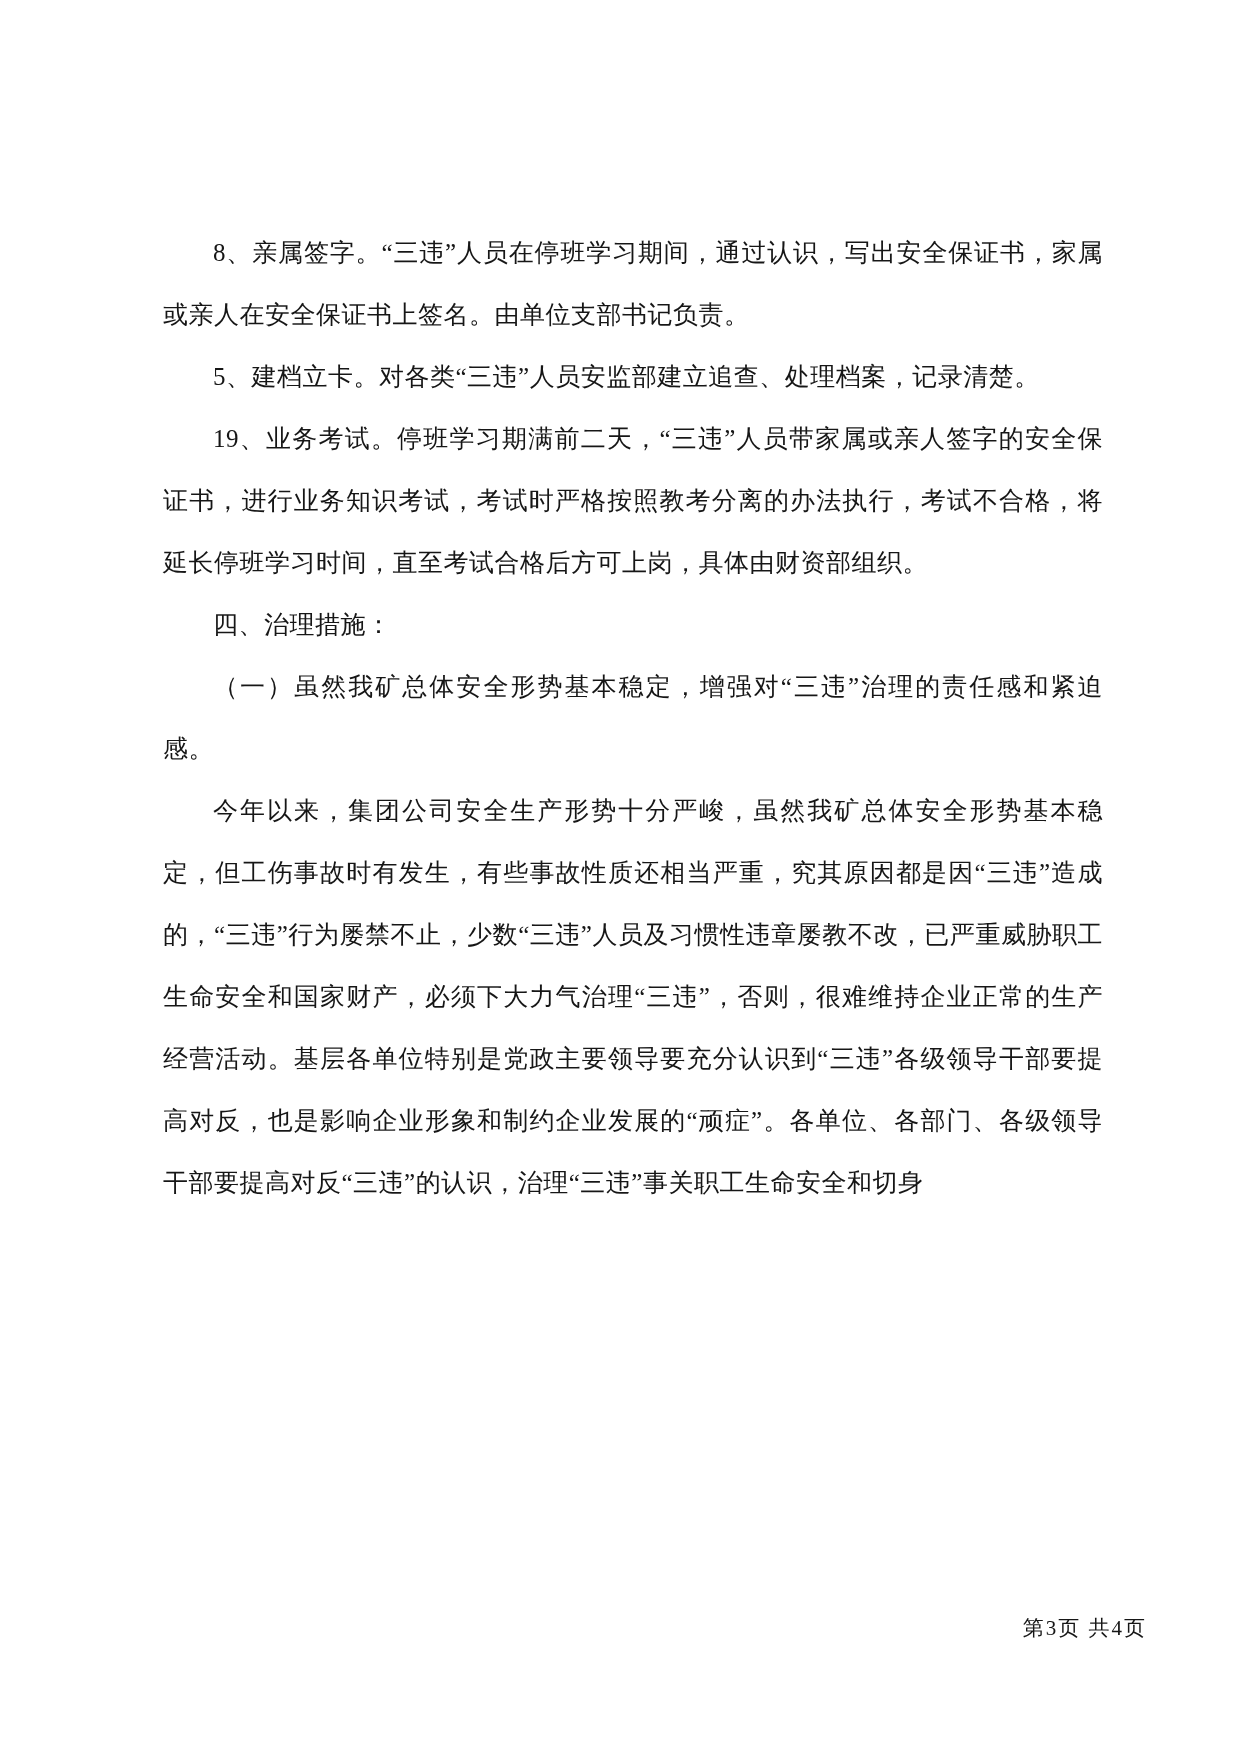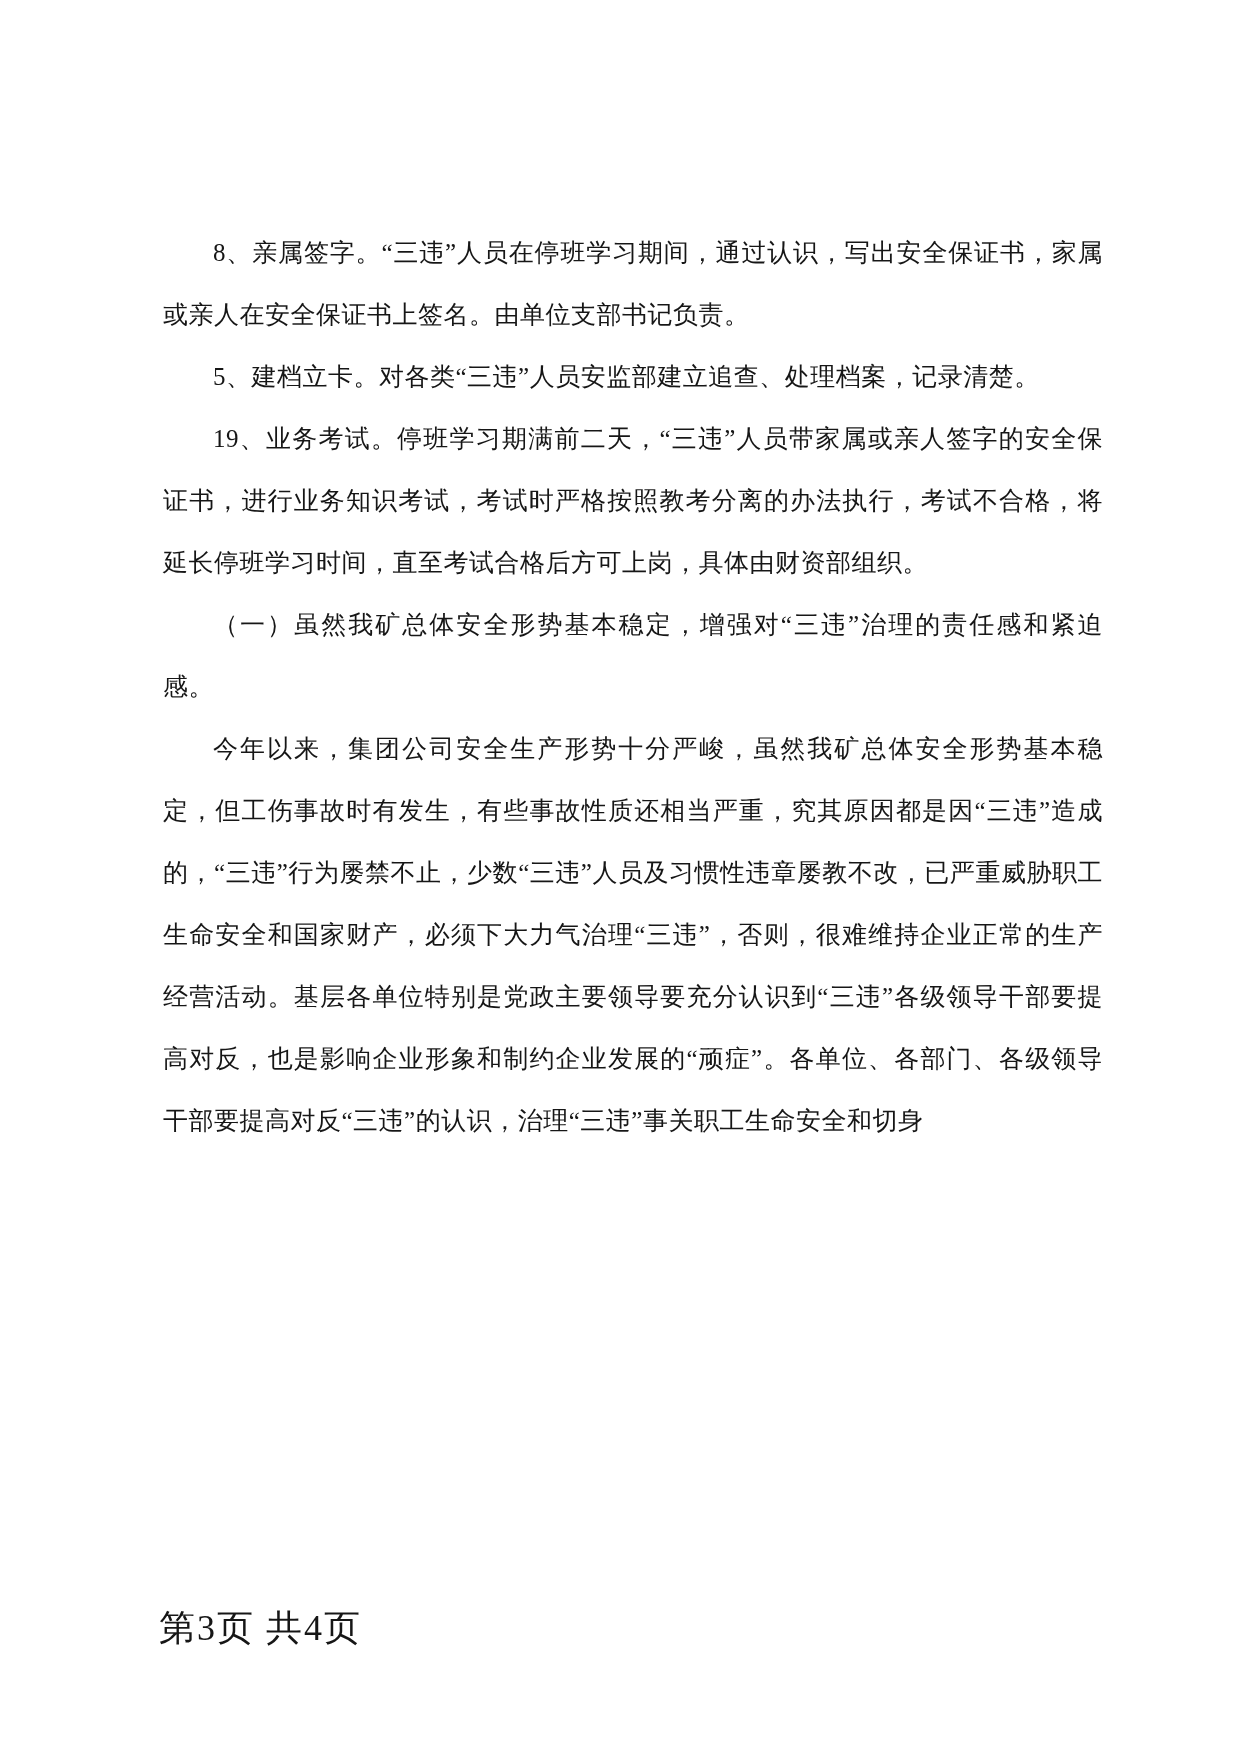--- a/index.html
+++ b/index.html
@@ -28,39 +28,40 @@
     font-weight: 400;
   }
   .body-text p {
     margin: 0;
     padding: 0;
     text-indent: 2em;
     word-break: break-all;
   }
   .footer {
     position: absolute;
-    left: 159px;
+    left: 171px;
     top: 1608px;
     width: 976px;
-    text-align: left;
-    font-size: 36px;
+    text-align: right;
+    font-size: 21px;
     line-height: 40px;
     letter-spacing: 2px;
     color: var(--text-color, #161616);
   }
 </style>
 </head>
 <body>
 
 <div class="page">
 
   <div class="body-text">
     <p>8、亲属签字。“三违”人员在停班学习期间，通过认识，写出安全保证书，家属或亲人在安全保证书上签名。由单位支部书记负责。</p>
     <p>5、建档立卡。对各类“三违”人员安监部建立追查、处理档案，记录清楚。</p>
     <p>19、业务考试。停班学习期满前二天，“三违”人员带家属或亲人签字的安全保证书，进行业务知识考试，考试时严格按照教考分离的办法执行，考试不合格，将延长停班学习时间，直至考试合格后方可上岗，具体由财资部组织。</p>
+    <p>四、治理措施：</p>
     <p>（一）虽然我矿总体安全形势基本稳定，增强对“三违”治理的责任感和紧迫感。</p>
     <p>今年以来，集团公司安全生产形势十分严峻，虽然我矿总体安全形势基本稳定，但工伤事故时有发生，有些事故性质还相当严重，究其原因都是因“三违”造成的，“三违”行为屡禁不止，少数“三违”人员及习惯性违章屡教不改，已严重威胁职工生命安全和国家财产，必须下大力气治理“三违”，否则，很难维持企业正常的生产经营活动。基层各单位特别是党政主要领导要充分认识到“三违”各级领导干部要提高对反，也是影响企业形象和制约企业发展的“顽症”。各单位、各部门、各级领导干部要提高对反“三违”的认识，治理“三违”事关职工生命安全和切身</p>
   </div>
 
   <div class="footer">
     <span>第3页 共4页</span>
   </div>
 
 </div>
 

